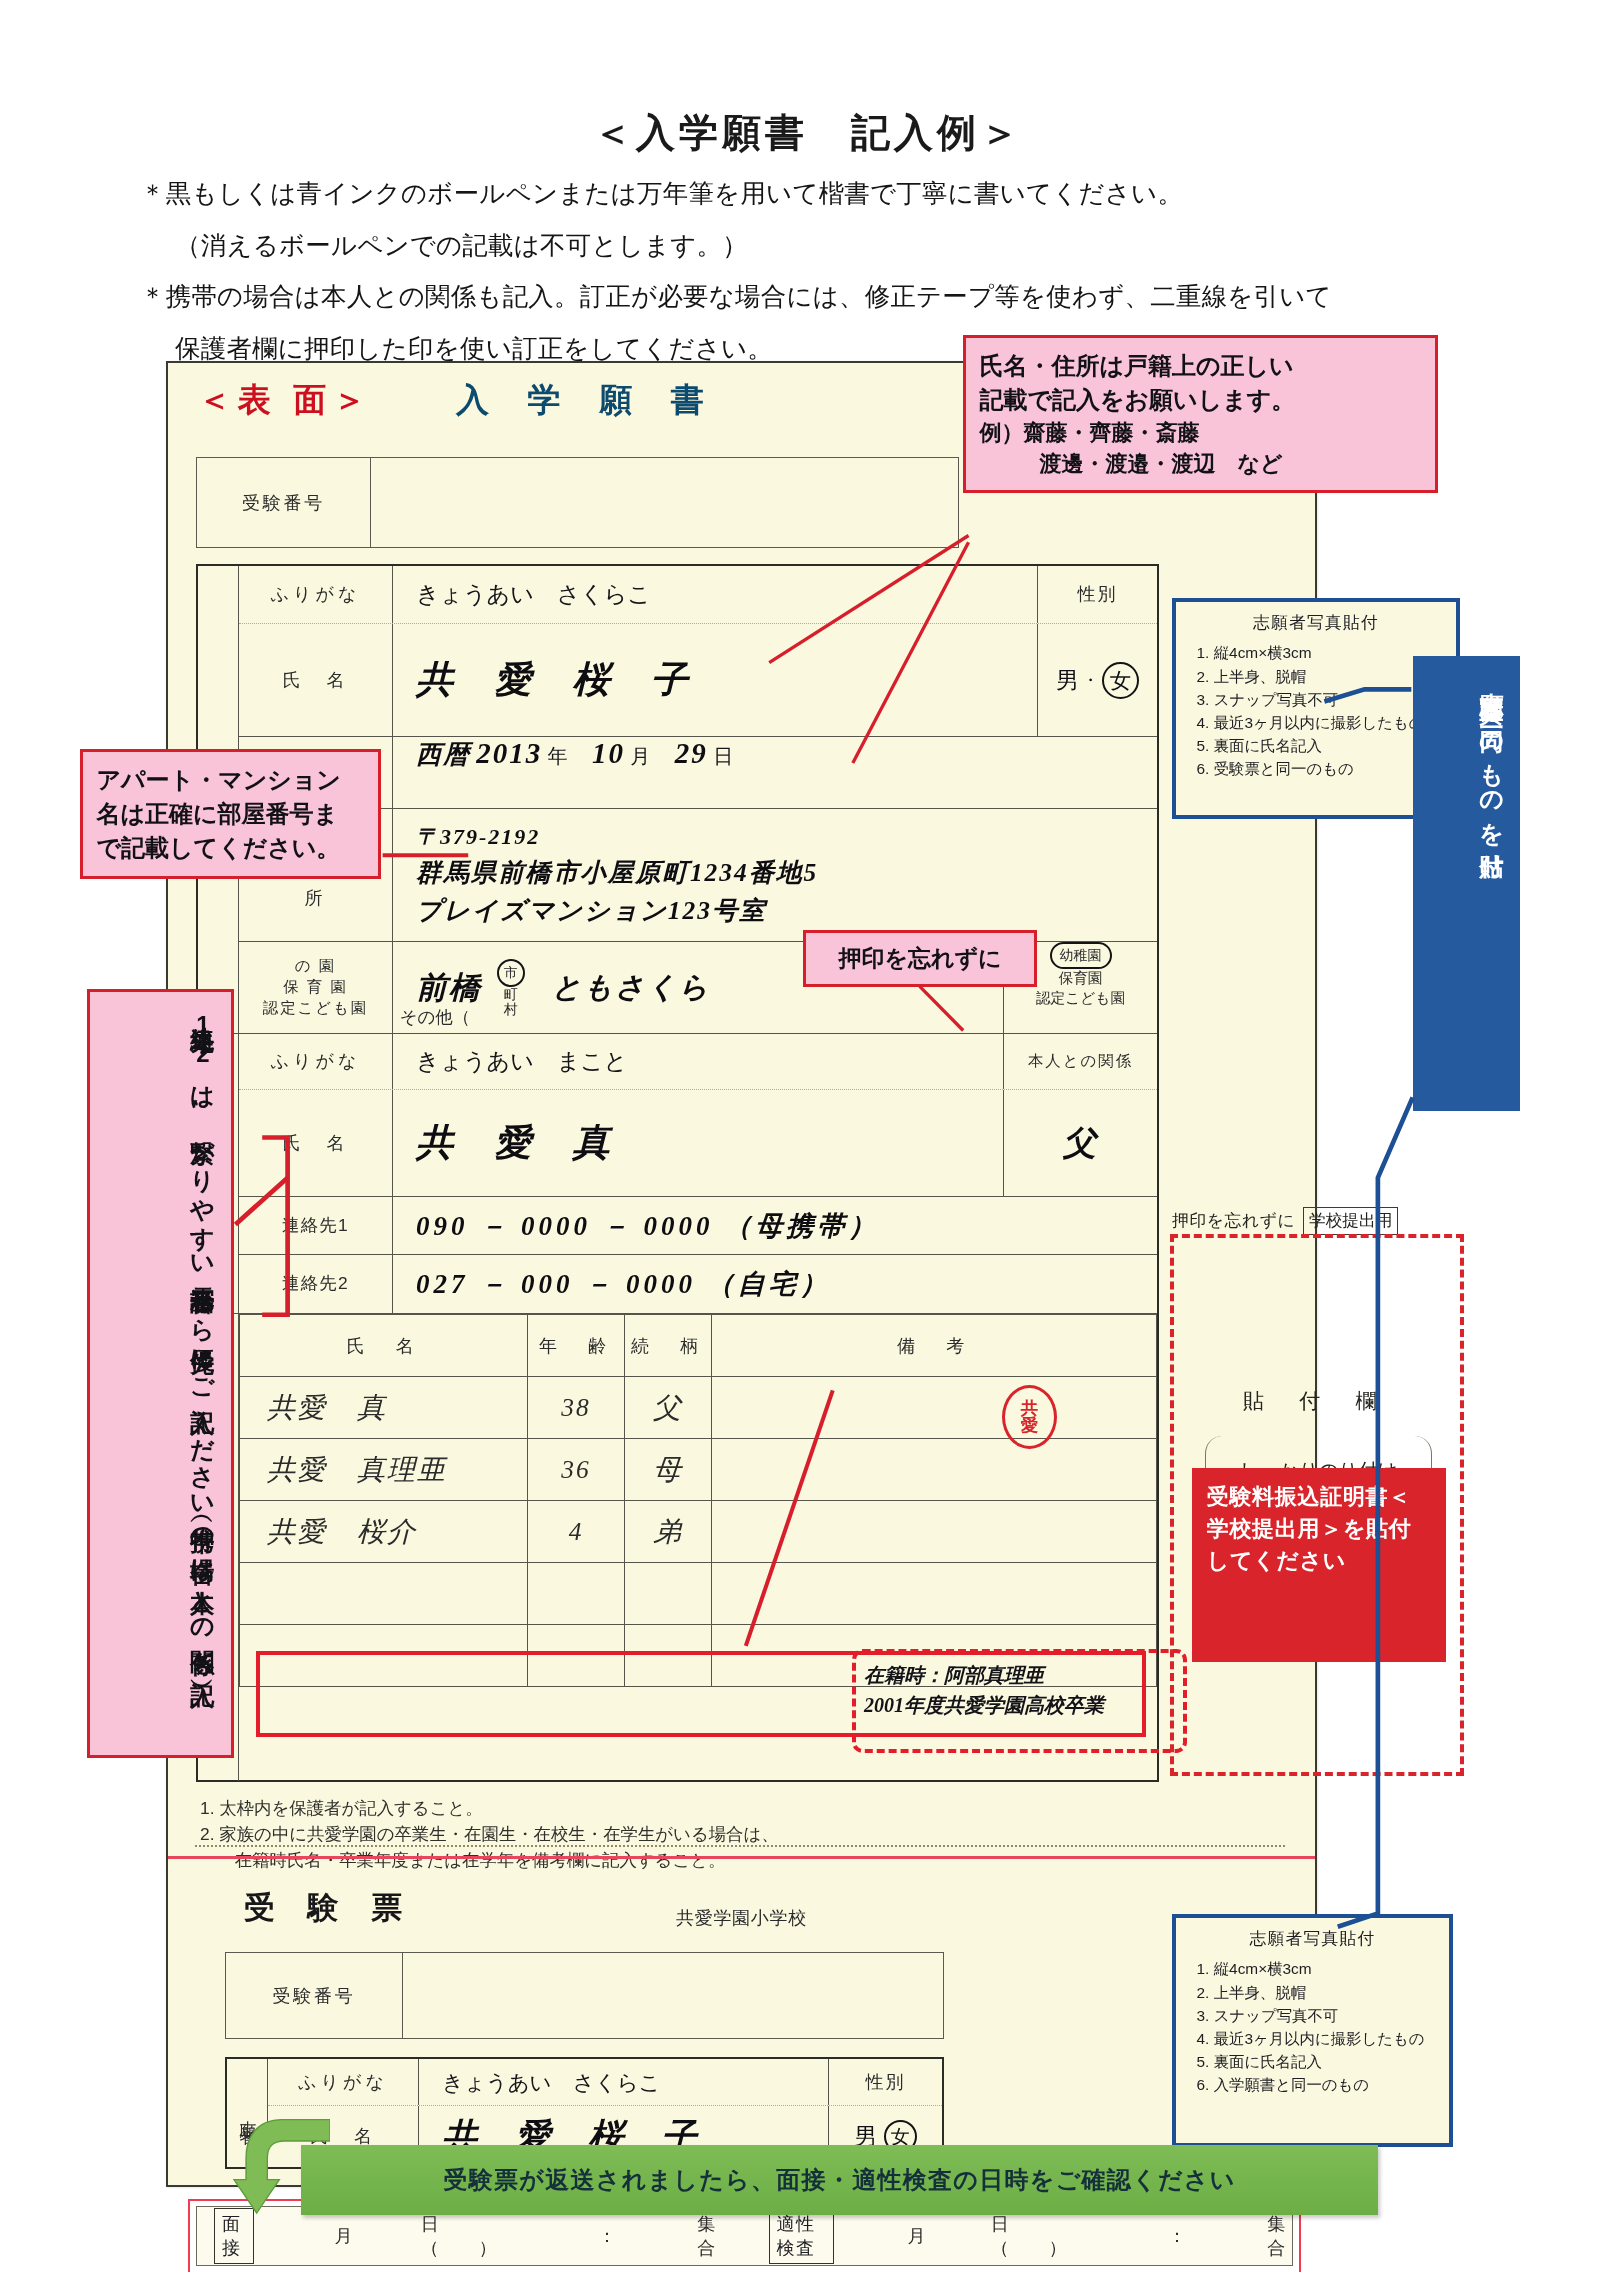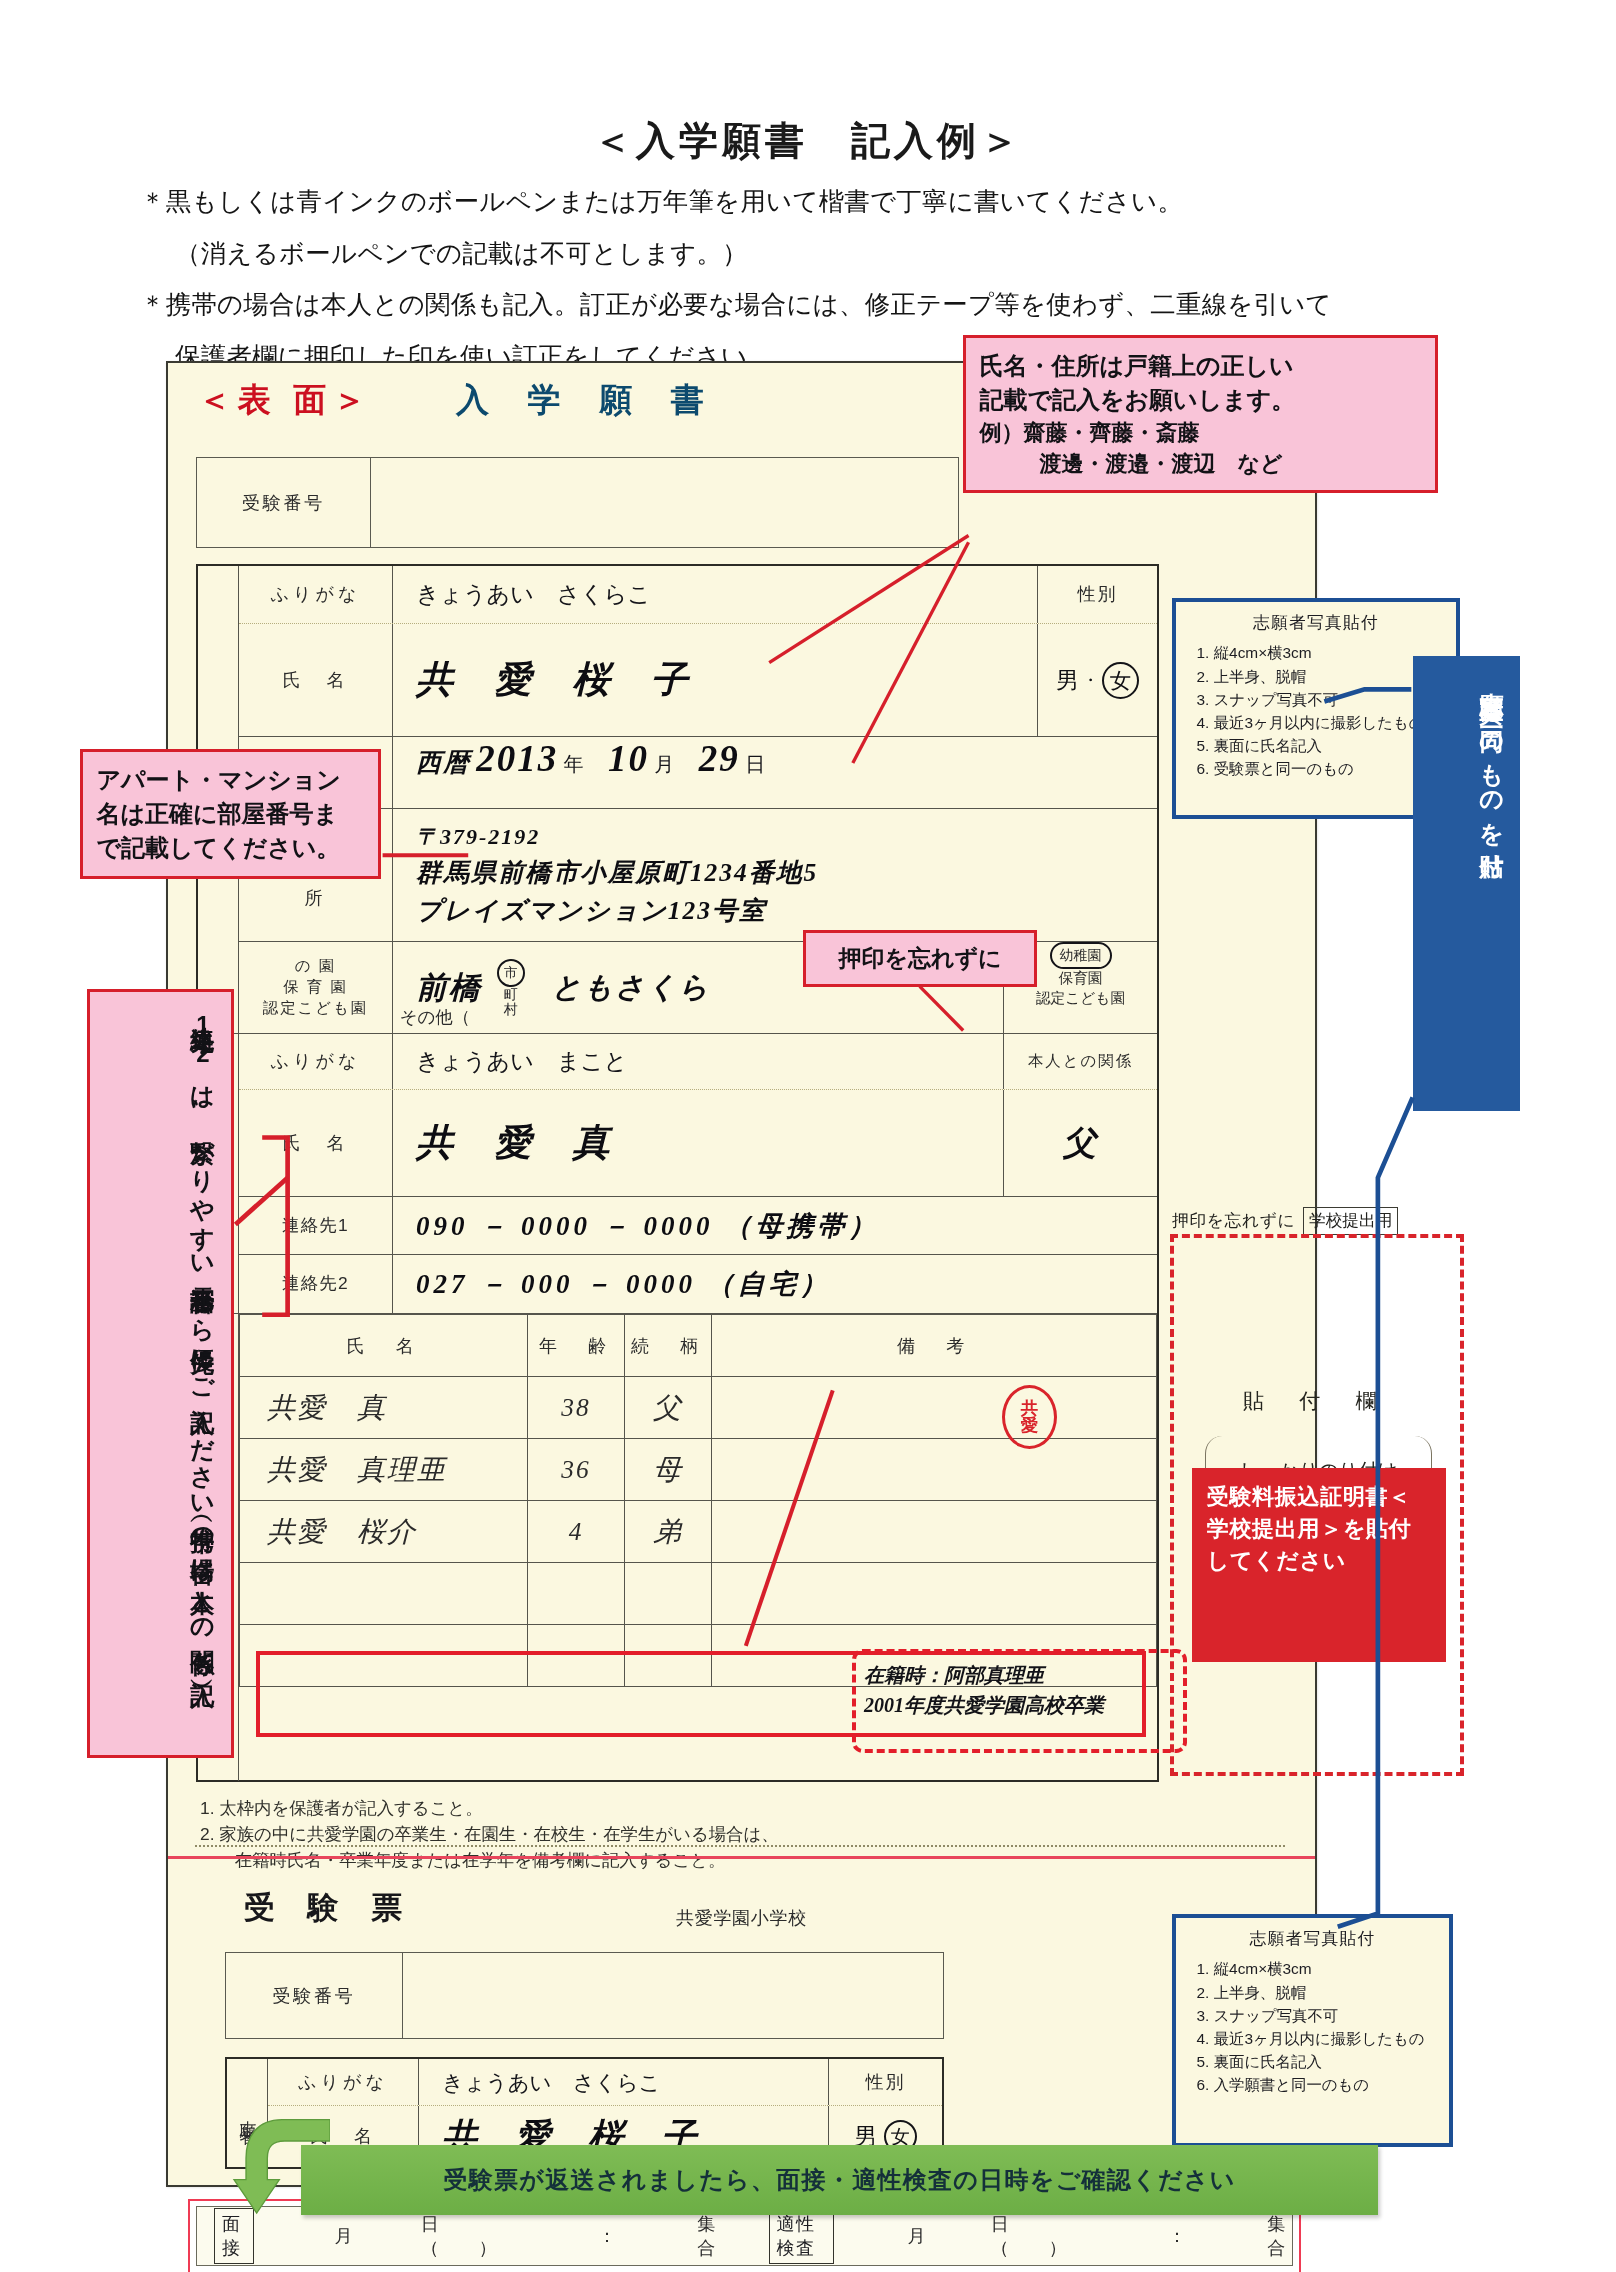--- a/index.html
+++ b/index.html
@@ -6,21 +6,21 @@
   html, body { margin:0; padding:0; }
   body {
     width:1616px; height:2273px;
     background:#ffffff;
     font-family:"Liberation Sans", sans-serif;
     position:relative;
     overflow:hidden;
   }
 
   
-  #header { position:absolute; left:0; top:14px; width:1616px; }
+  #header { position:absolute; left:0; top:6px; width:1616px; }
   #doc-title {
     text-align:center;
     font-size:39px;
     font-weight:bold;
     letter-spacing:4px;
     color:#1a1a1a;
     margin-top:100px;
   }
   .note-line {
     font-size:25.4px;
@@ -88,21 +88,21 @@
   .cell { display:flex; align-items:center; position:relative; }
   .lbl {
     width:154px; border-right:1.3px solid #55554c;
     justify-content:center; font-size:18px; color:#2b2b2b;
     letter-spacing:4px; text-align:center; line-height:1.25;
   }
   .val { flex:1; padding-left:23px; font-size:25.4px; color:#15151a; }
   .hand {
     font-family:"Liberation Serif", serif;
     font-style:italic; font-weight:bold;
-    font-size:37px; color:#0d0d12;
+    font-size:29px; color:#0d0d12;
     letter-spacing:2px;
   }
   .hand-lg { font-size:37px; letter-spacing:16px; }
 
   
   .gender-h { width:120px; border-left:1.3px solid #55554c;
     display:flex; align-items:center; justify-content:center;
     font-size:18px; color:#2b2b2b; letter-spacing:2px; }
   .gender-v { width:120px; border-left:1.3px solid #55554c;
     display:flex; align-items:center; justify-content:center;

